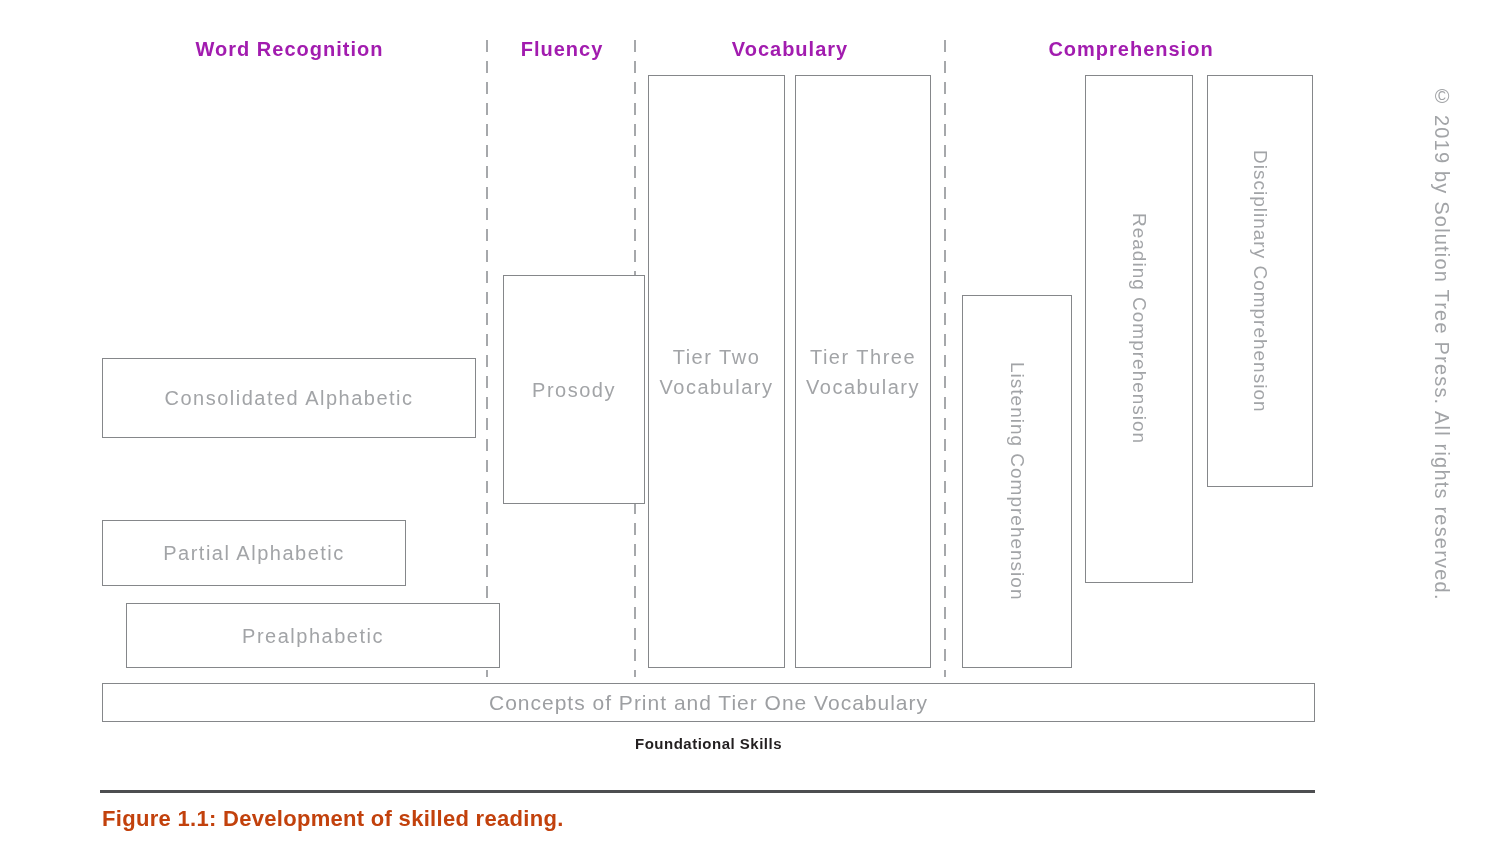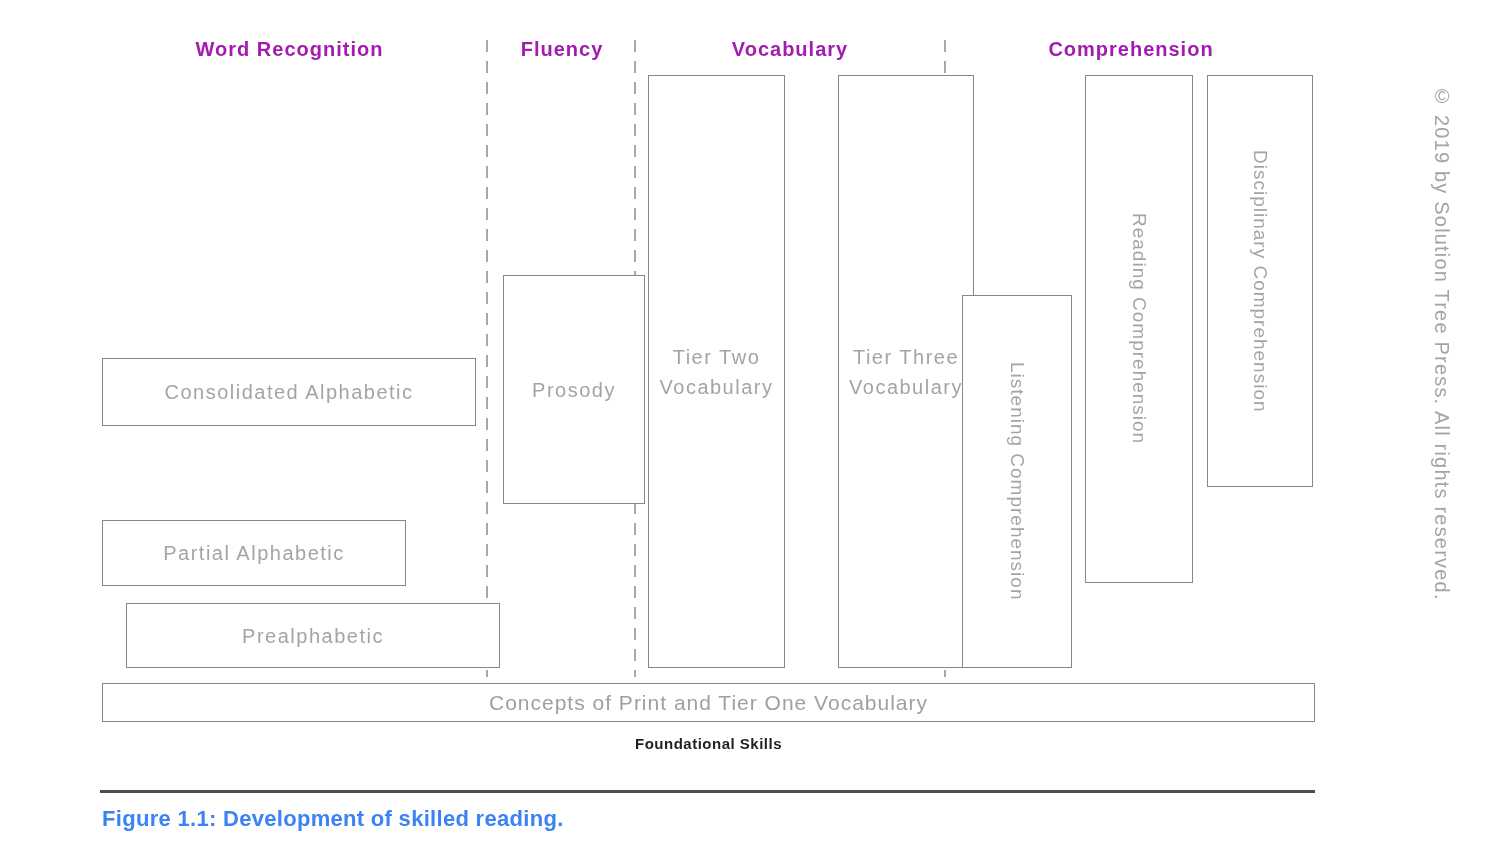--- a/index.html
+++ b/index.html
@@ -47,27 +47,27 @@
     display: flex;
     align-items: center;
     justify-content: center;
     text-align: center;
     color: #a2a4a7;
     font-size: 20px;
     font-weight: 300;
     letter-spacing: 1.5px;
     line-height: 1.5;
   }
-  .b-consolidated { left: 102px;  top: 358px; width: 374px; height: 68px; }
+  .b-consolidated { left: 102px;  top: 358px; width: 374px; height: 80px; }
   .b-full         { left: 102px;  top: 438px; width: 374px; height: 66px; }
   .b-partial      { left: 102px;  top: 520px; width: 304px; height: 66px; }
   .b-pre          { left: 102px;  top: 603px; width: 374px; height: 65px; margin-left: 24px; }
   .b-prosody      { left: 503px;  top: 275px; width: 142px; height: 229px; }
   .b-tier2        { left: 648px;  top: 75px;  width: 137px; height: 593px; padding: 13px 4px; }
-  .b-tier3        { left: 838px;  top: 75px;  width: 136px; height: 593px; padding: 0 4px; }
+  .b-tier3        { left: 795px;  top: 75px;  width: 136px; height: 593px; padding: 0 4px; }
   .b-listening    { left: 962px;  top: 295px; width: 110px; height: 373px; }
   .b-reading      { left: 1085px; top: 75px;  width: 108px; height: 508px; }
   .b-disciplinary { left: 1207px; top: 75px;  width: 106px; height: 412px; }
 
   .vert span {
     writing-mode: vertical-rl;
     white-space: nowrap;
     font-size: 19px;
     letter-spacing: 1px;
   }
@@ -100,21 +100,21 @@
 
   .rule {
     position: absolute;
     left: 100px; top: 790px;
     width: 1215px; height: 3px;
     background: #4d4e50;
   }
   .caption {
     position: absolute;
     left: 102px; top: 806px;
-    color: #3b82f6;
+    color: #c2410c;
     font-size: 22px;
     font-weight: bold;
     letter-spacing: 0.3px;
   }
 
   .copyright {
     position: absolute;
     left: 1430px; top: 85px;
     writing-mode: vertical-rl;
     white-space: nowrap;

